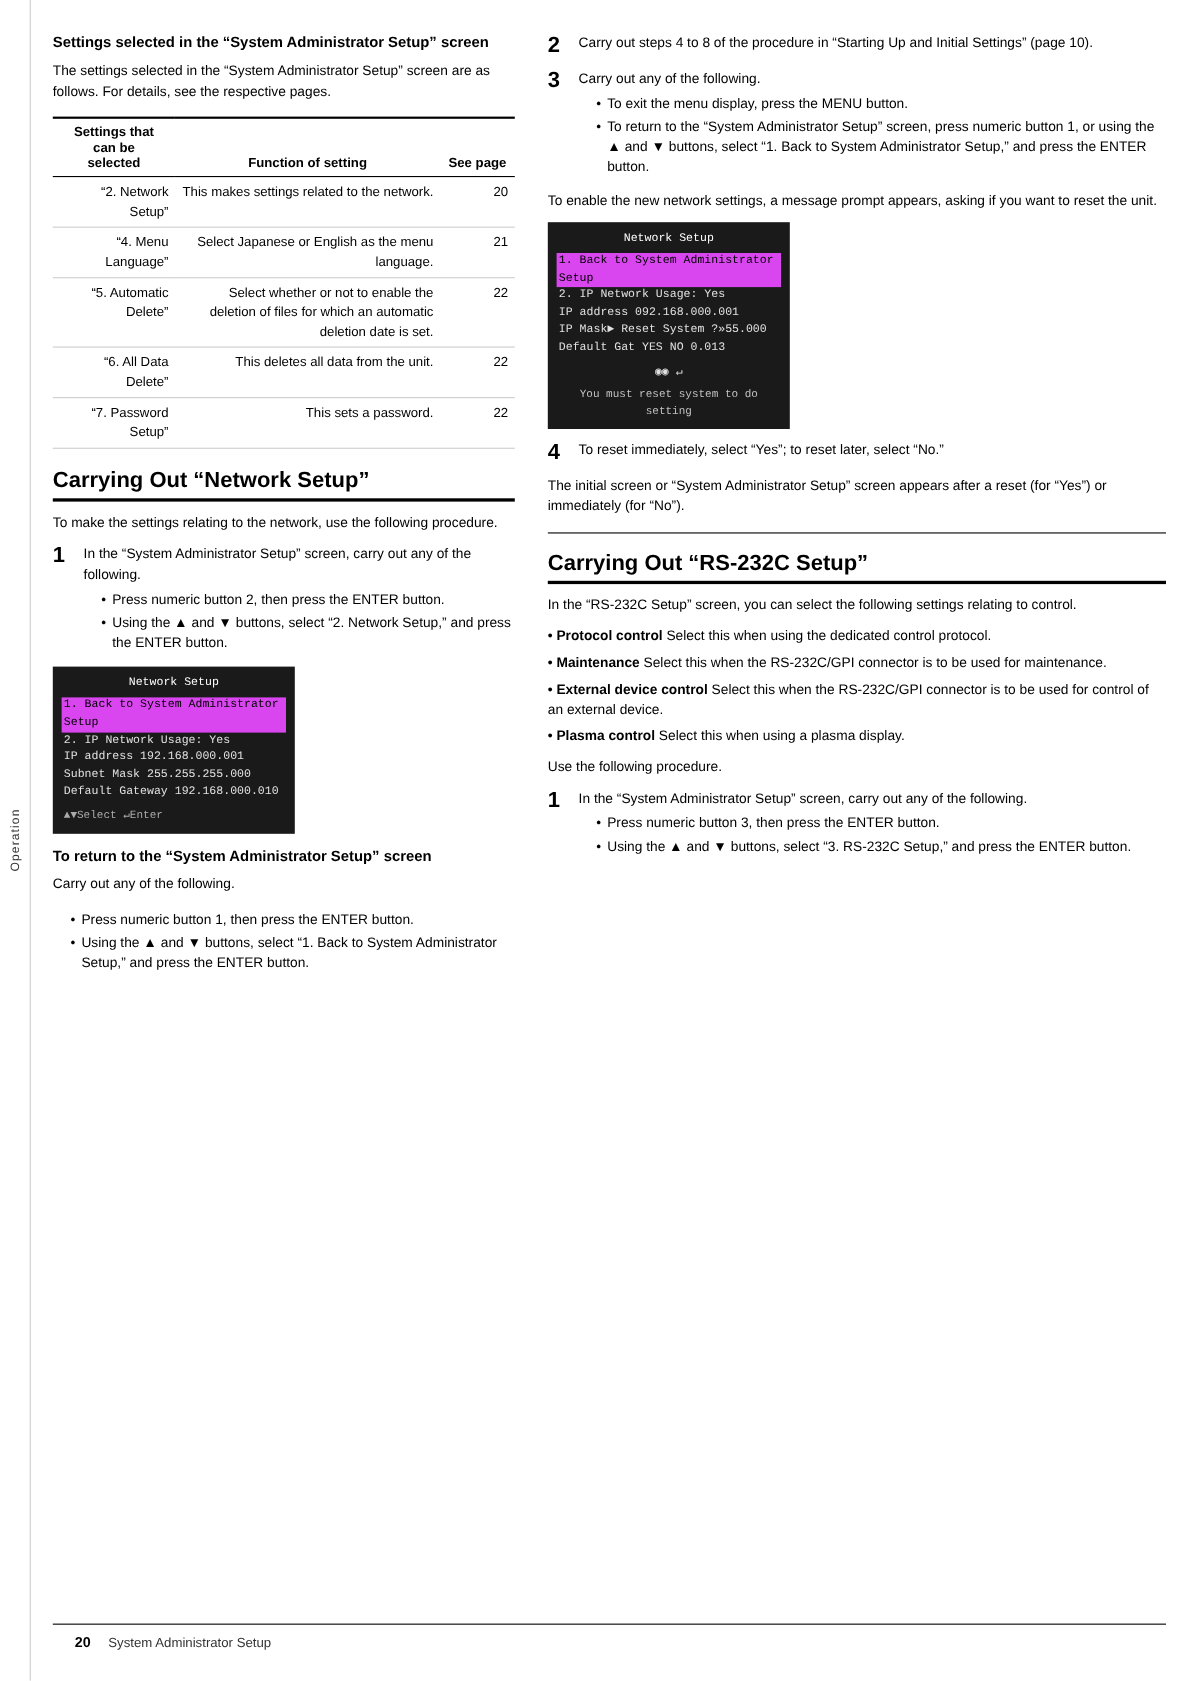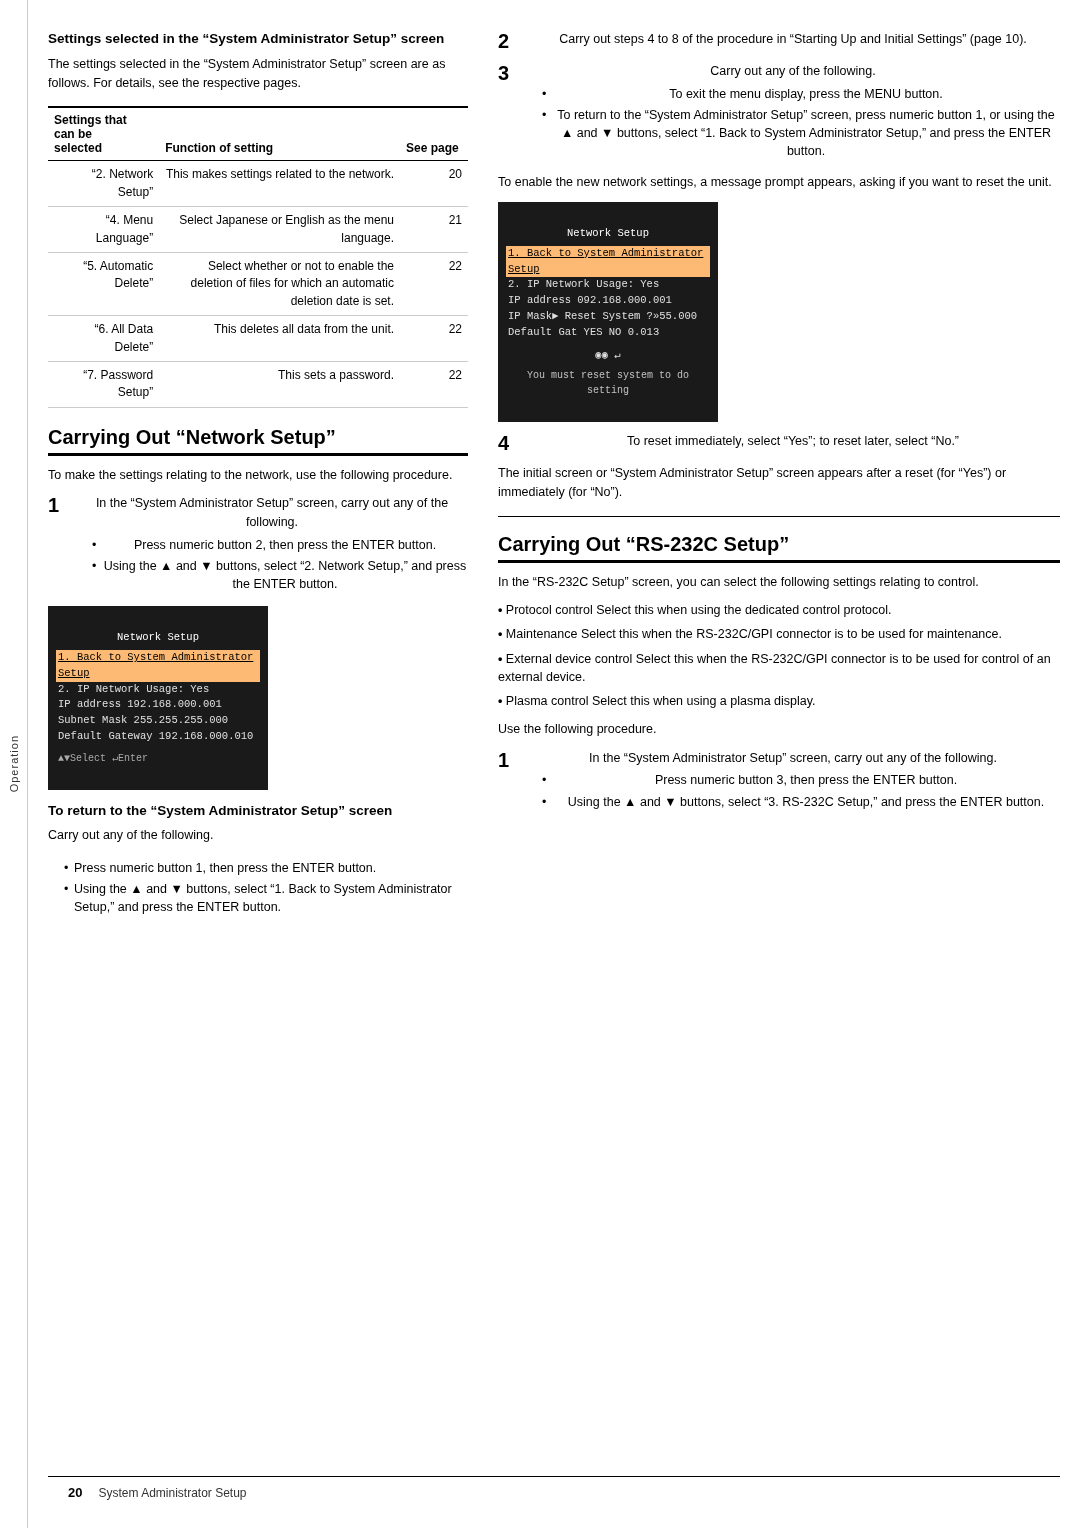--- a/index.html
+++ b/index.html
@@ -70,21 +70,21 @@
       border-collapse: collapse;
       margin-bottom: 18px;
       font-size: 12px;
     }
     .settings-table thead tr {
       border-top: 2px solid #000;
       border-bottom: 1px solid #000;
     }
     .settings-table thead th {
       padding: 5px 6px;
-      text-align: left;
+      text-align: center;
       font-weight: bold;
       font-size: 12px;
       vertical-align: bottom;
     }
     .settings-table tbody tr {
       border-bottom: 1px solid #ccc;
     }
     .settings-table tbody td {
       padding: 5px 6px;
       vertical-align: top;
@@ -116,21 +116,20 @@
       font-size: 20px;
       font-weight: bold;
       line-height: 1.1;
       flex-shrink: 0;
       width: 20px;
     }
     .step-content {
       flex: 1;
       font-size: 12.5px;
       line-height: 1.5;
-      text-align: center;
     }
     .bullet-list {
       margin-left: 16px;
       margin-top: 4px;
     }
     .bullet-list li {
       list-style: none;
       padding-left: 10px;
       position: relative;
       margin-bottom: 3px;
@@ -141,32 +140,31 @@
       content: "•";
       position: absolute;
       left: 0;
     }
     
     .screen-mockup {
       background: #1a1a1a;
       color: #e0e0e0;
       font-family: 'Courier New', monospace;
       font-size: 10.5px;
-      padding: 24px 10px;
+      padding: 8px 10px;
       margin: 10px 0;
       width: 220px;
       line-height: 1.5;
     }
     .screen-mockup .highlight-row {
-      background: #fdba74;
+      background: #d946ef;
       color: #000;
       display: block;
       padding: 0 2px;
       margin: 0 -2px;
-      text-decoration: underline;
     }
     .screen-mockup .screen-title {
       text-align: center;
       margin-bottom: 4px;
       color: #fff;
     }
     .screen-mockup .screen-footer {
       margin-top: 6px;
       font-size: 10px;
       color: #aaa;
@@ -190,21 +188,21 @@
       list-style: none;
       margin-bottom: 6px;
       line-height: 1.45;
       font-size: 12.5px;
     }
     .bullet-bold-list li::before {
       content: "• ";
       font-weight: bold;
     }
     .bullet-bold-list .label-bold {
-      font-weight: normal;
+      font-weight: bold;
     }
     
     .page-footer {
       display: flex;
       align-items: center;
       padding: 8px 20px;
       border-top: 1px solid #000;
       margin-top: auto;
       font-size: 12px;
     }

